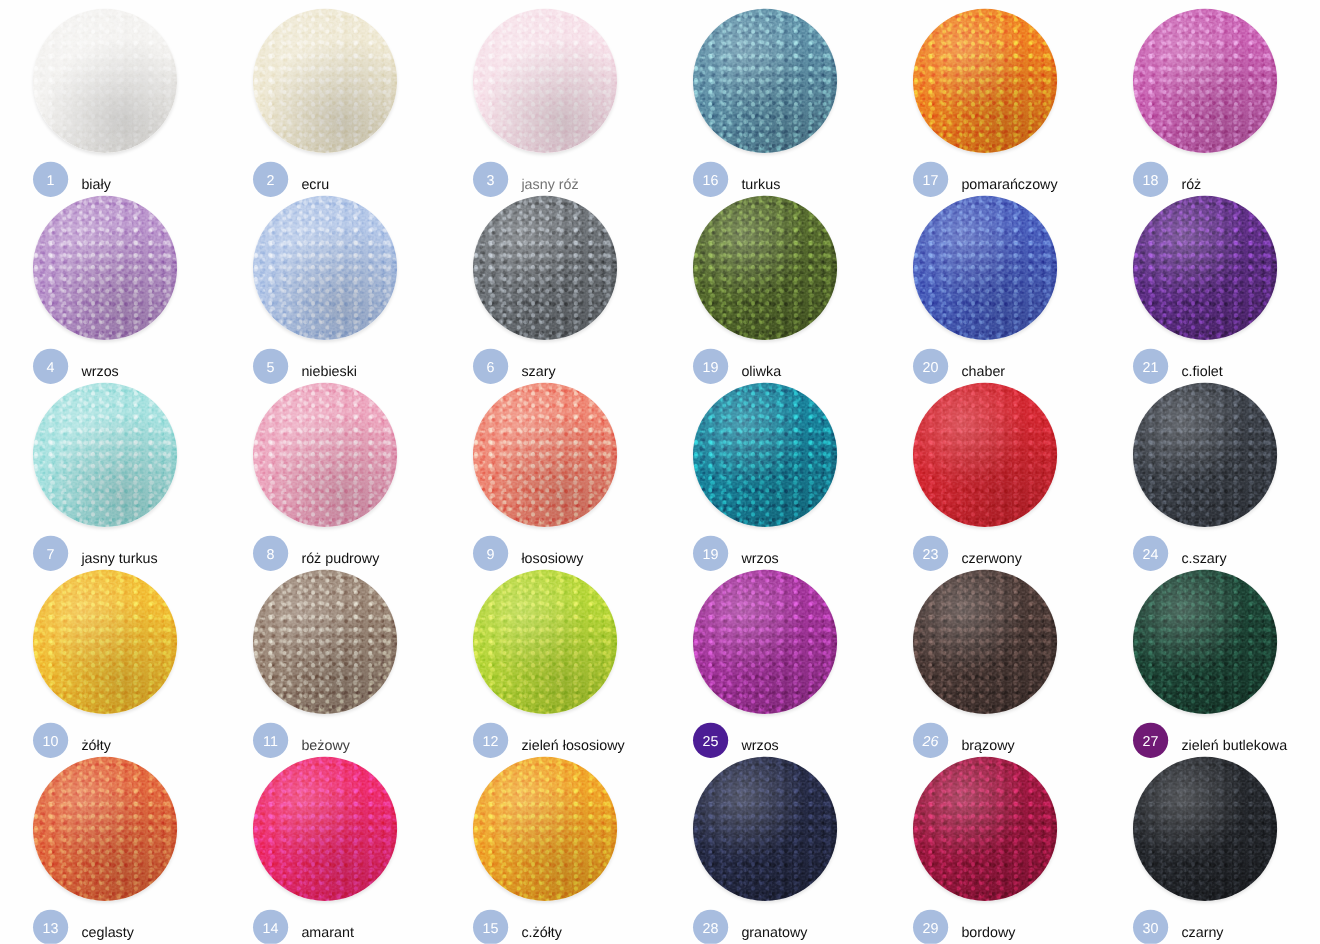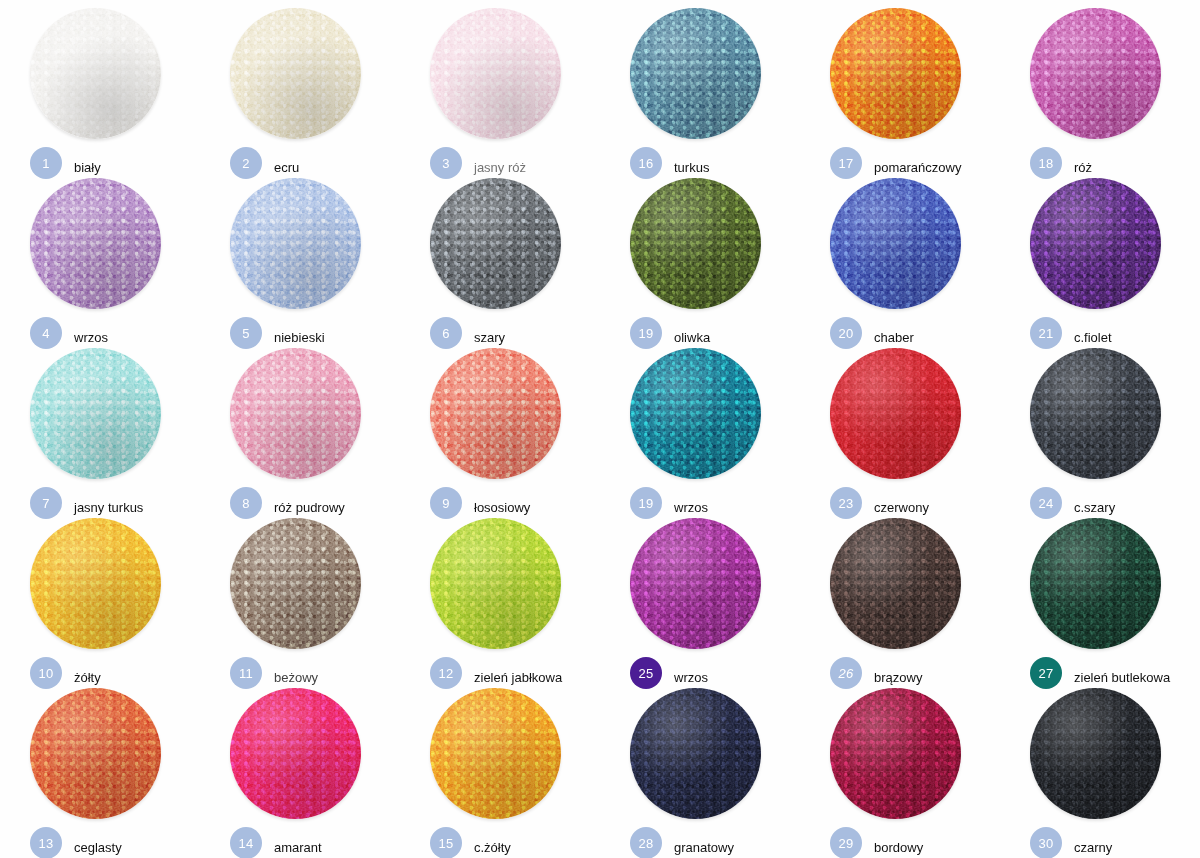--- a/index.html
+++ b/index.html
@@ -376,21 +376,21 @@
       <div class="cell">
         <div class="swatch-wrap">
           <div class="swatch" style="background: radial-gradient(circle at 38% 32%, rgb(183, 215, 57) 0%, rgb(183, 215, 57) 55%, rgb(157, 189, 36) 100%);">
             <div class="tex"></div>
             <div class="tex2"></div>
             <div class="shade"></div>
           </div>
         </div>
         <div class="meta">
           <div class="badge" style="background: rgb(168, 189, 223); color: rgb(255, 255, 255);">12</div>
-          <div class="label" style="color: rgb(17, 17, 17);">zieleń jabłkowa</div>
+          <div class="label" style="color: rgb(17, 17, 17);">zieleń łososiowy</div>
         </div>
       </div>
       <div class="cell">
         <div class="swatch-wrap">
           <div class="swatch" style="background: radial-gradient(circle at 38% 32%, rgb(164, 53, 156) 0%, rgb(164, 53, 156) 55%, rgb(136, 40, 130) 100%);">
             <div class="tex"></div>
             <div class="tex2"></div>
             <div class="shade"></div>
           </div>
         </div>
@@ -414,21 +414,21 @@
       </div>
       <div class="cell">
         <div class="swatch-wrap">
           <div class="swatch" style="background: radial-gradient(circle at 38% 32%, rgb(29, 68, 53) 0%, rgb(29, 68, 53) 55%, rgb(19, 51, 38) 100%);">
             <div class="tex"></div>
             <div class="tex2"></div>
             <div class="shade"></div>
           </div>
         </div>
         <div class="meta">
-          <div class="badge" style="background: #0f766e; color: rgb(255, 255, 255);">27</div>
+          <div class="badge" style="background: #701a75; color: rgb(255, 255, 255);">27</div>
           <div class="label" style="color: rgb(17, 17, 17); text-align: center;">zieleń butlekowa</div>
         </div>
       </div>
       <div class="cell">
         <div class="swatch-wrap">
           <div class="swatch" style="background: radial-gradient(circle at 38% 32%, rgb(226, 105, 63) 0%, rgb(226, 105, 63) 55%, rgb(200, 82, 43) 100%);">
             <div class="tex"></div>
             <div class="tex2"></div>
             <div class="shade"></div>
           </div>

